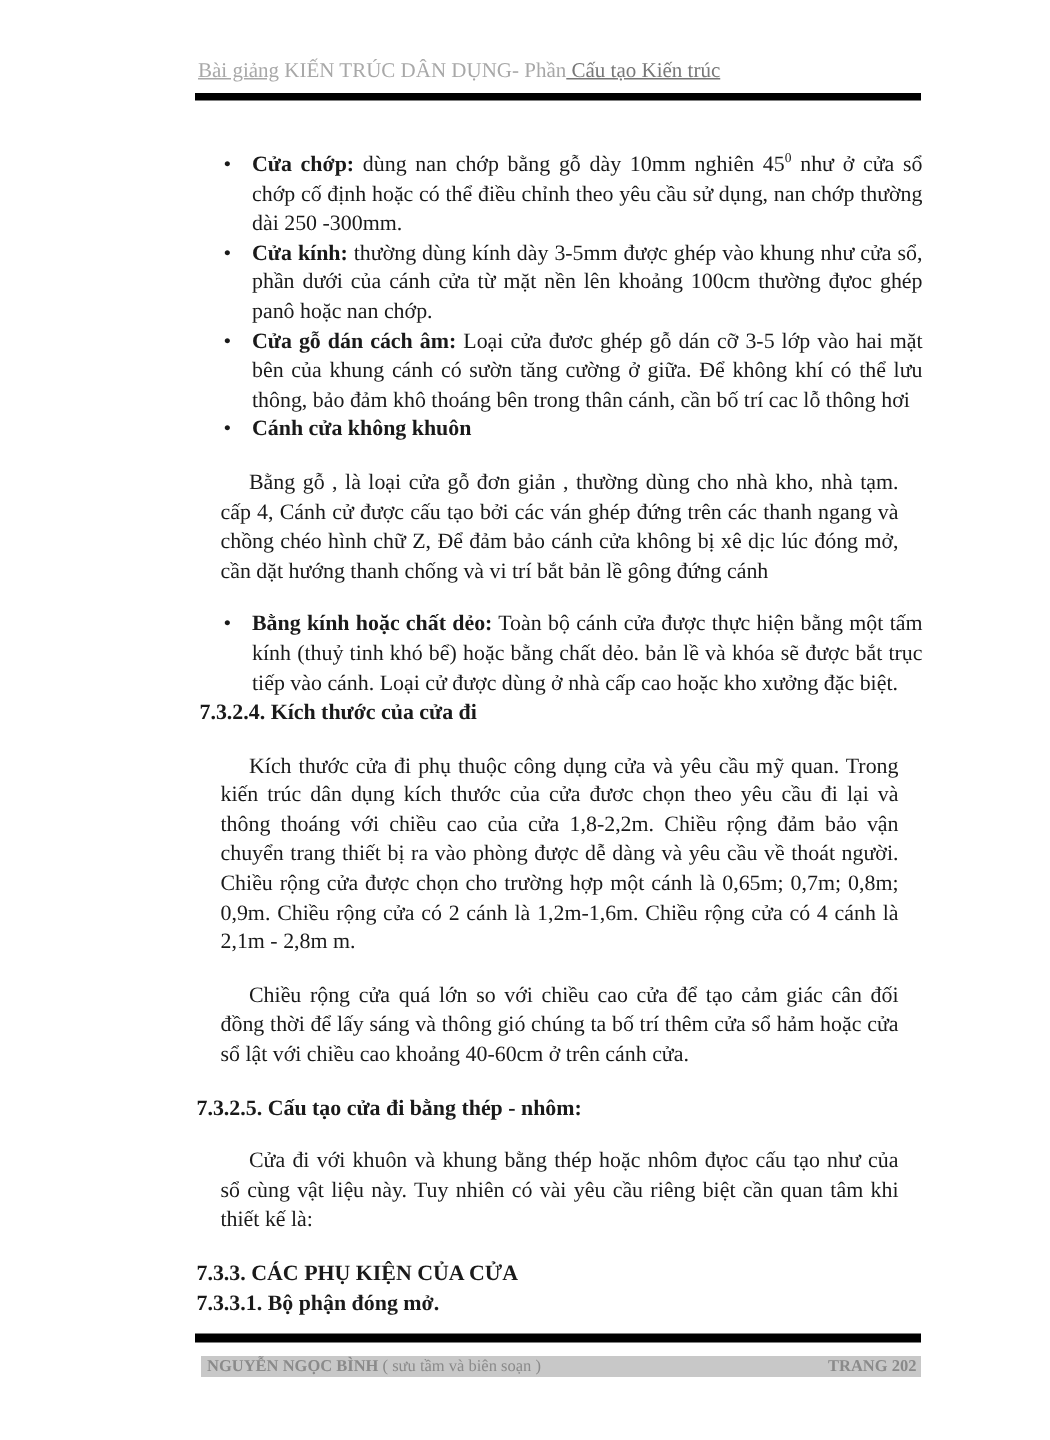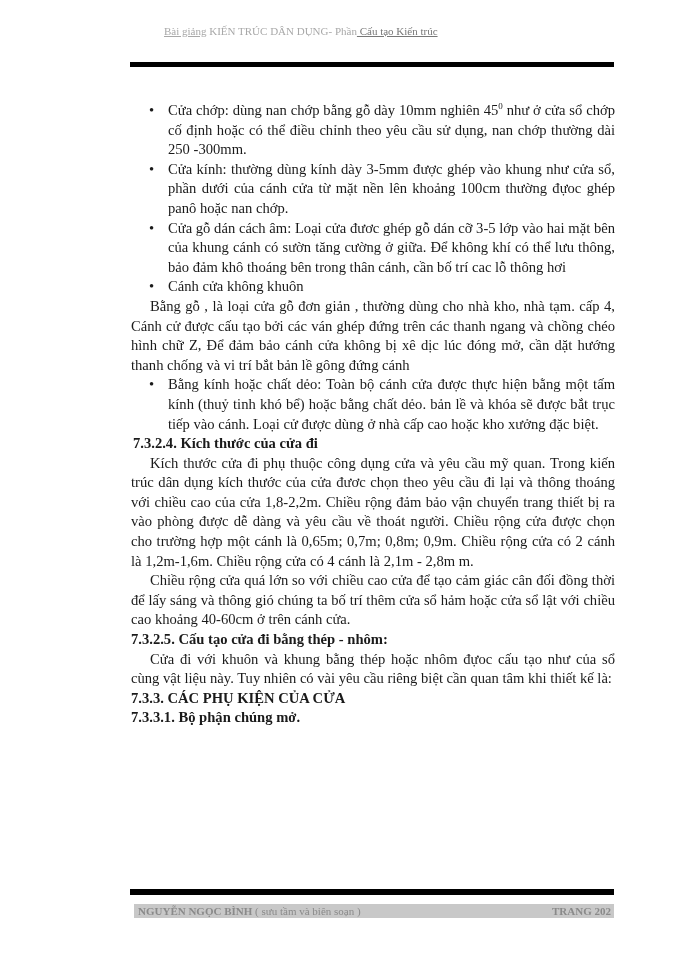--- a/index.html
+++ b/index.html
@@ -1,30 +1,30 @@
 <!DOCTYPE html>
 <html><head>
 <meta charset="utf-8">
 <style>
   html, body { margin: 0; padding: 0; background: #ffffff; }
   body { width: 700px; height: 960px; position: relative; overflow: hidden;
          font-family: "Liberation Serif", "DejaVu Serif", serif; color: #1a1a1a; }
-  .header-title { position: absolute; left: 132px; top: 25px; font-size: 11px; color: #a8a8a8; white-space: nowrap; margin-left: 32px; }
+  .header-title { position: absolute; left: 132px; top: 40px; font-size: 14px; color: #a8a8a8; white-space: nowrap; }
   .header-title .u { text-decoration: underline; }
   .header-title .dark { color: #777; }
   .header-rule { position: absolute; left: 130px; top: 62px; width: 484px; height: 5px; background: #000; }
 
   .content { position: absolute; left: 131px; top: 101px; width: 484px; font-size: 14.6px; line-height: 19.6px; text-align: justify; }
   .bullet { position: relative; padding-left: 37px; margin: 0; }
   .bullet .dot { position: absolute; left: 18px; top: 0; }
-  .para { text-indent: 19px; margin: 0; }
+  .para { text-indent: 19px; margin: 16px; }
   .para.noindent { text-indent: 0; }
   .heading { font-weight: bold; margin: 0; }
   .heading.ind { padding-left: 2px; }
-  b { font-weight: normal; }
+  b { font-weight: bold; }
   sup { font-size: 9px; line-height: 0; }
 
   .footer-rule { position: absolute; left: 130px; top: 889px; width: 484px; height: 6px; background: #000; }
   .footer-bar { position: absolute; left: 134px; top: 904px; width: 480px; height: 14px; background: #c8c8c8;
                 font-size: 11px; line-height: 14px; color: #8a8a8a; font-weight: bold; }
   .footer-bar .left { position: absolute; left: 4px; top: 0; white-space: nowrap; }
   .footer-bar .left .norm { font-weight: normal; margin-top: 37px; }
   .footer-bar .right { position: absolute; right: 3px; top: 0; white-space: nowrap; }
 </style>
 </head>
@@ -58,21 +58,21 @@
   <p class="bullet">
     <span class="dot">•</span>
     <b>Bằng kính hoặc chất dẻo:</b><span> Toàn bộ cánh cửa được thực hiện bằng một tấm kính (thuỷ tinh khó bể) hoặc bằng chất dẻo. bản lề và khóa sẽ được bắt trục tiếp vào cánh. Loại cử được dùng ở nhà cấp cao hoặc kho xưởng đặc biệt.</span>
   </p>
   <p class="heading ind">7.3.2.4. Kích thước của cửa đi</p>
   <p class="para">Kích thước cửa đi phụ thuộc công dụng cửa và yêu cầu mỹ quan. Trong kiến trúc dân dụng kích thước của cửa đươc chọn theo yêu cầu đi lại và thông thoáng với chiều cao của cửa  1,8-2,2m. Chiều rộng đảm bảo vận chuyển trang thiết bị ra vào phòng được dễ dàng và yêu cầu về thoát người. Chiều rộng cửa được chọn cho trường hợp một cánh là 0,65m; 0,7m; 0,8m; 0,9m. Chiều rộng cửa có 2 cánh là 1,2m-1,6m. Chiều rộng cửa có 4 cánh là 2,1m - 2,8m m.</p>
   <p class="para">Chiều rộng cửa quá lớn so với chiều cao cửa để tạo cảm giác cân đối đồng thời để lấy sáng và thông gió chúng ta bố trí thêm cửa sổ hảm hoặc cửa sổ lật với chiều cao khoảng 40-60cm ở trên cánh cửa.</p>
   <p class="heading">7.3.2.5. Cấu tạo cửa đi bằng thép - nhôm:</p>
   <p class="para">Cửa đi với khuôn và khung bằng thép hoặc nhôm đựoc cấu tạo như của sổ cùng vật liệu này. Tuy nhiên có vài yêu cầu riêng biệt cần quan tâm khi thiết kế là:</p>
   <p class="heading">7.3.3. CÁC PHỤ KIỆN CỦA CỬA</p>
-  <p class="heading">7.3.3.1. Bộ phận chúng mở.</p>
+  <p class="heading">7.3.3.1. Bộ phận đóng mở.</p>
 </div>
 
 <div>
   <div class="footer-rule"></div>
   <div class="footer-bar">
     <span class="left"><span>NGUYỄN NGỌC BÌNH</span><span class="norm">  ( sưu tầm và biên soạn )</span></span>
     <span class="right">TRANG  202</span>
   </div>
 </div>
 

